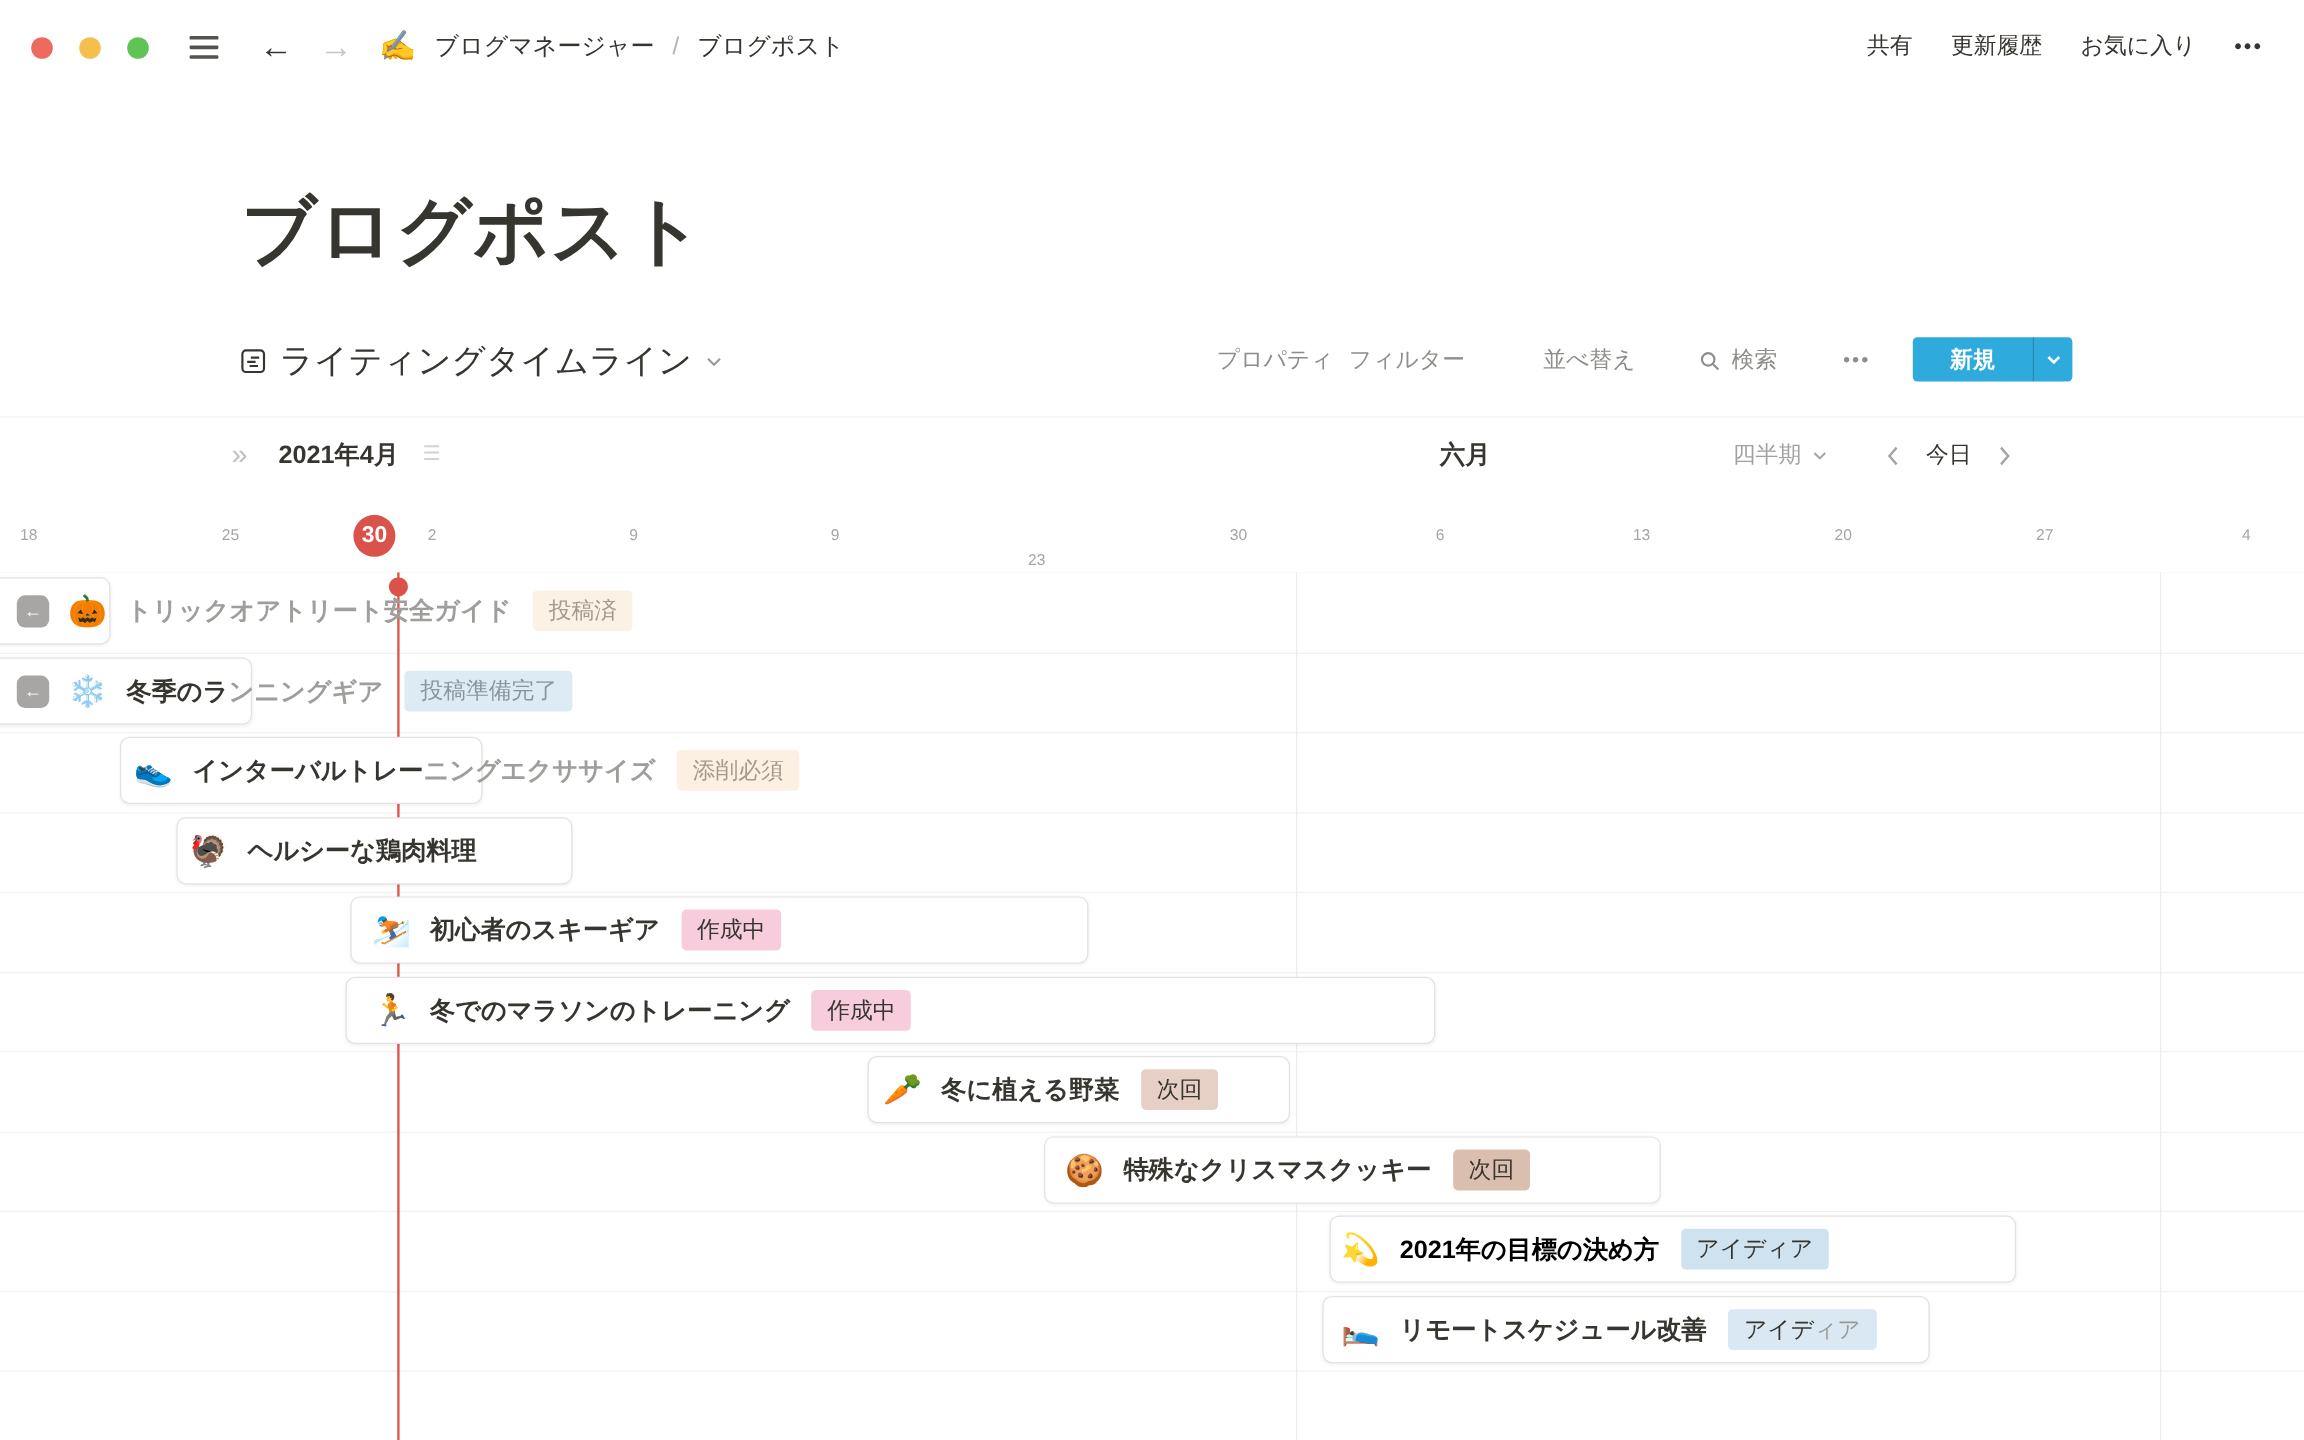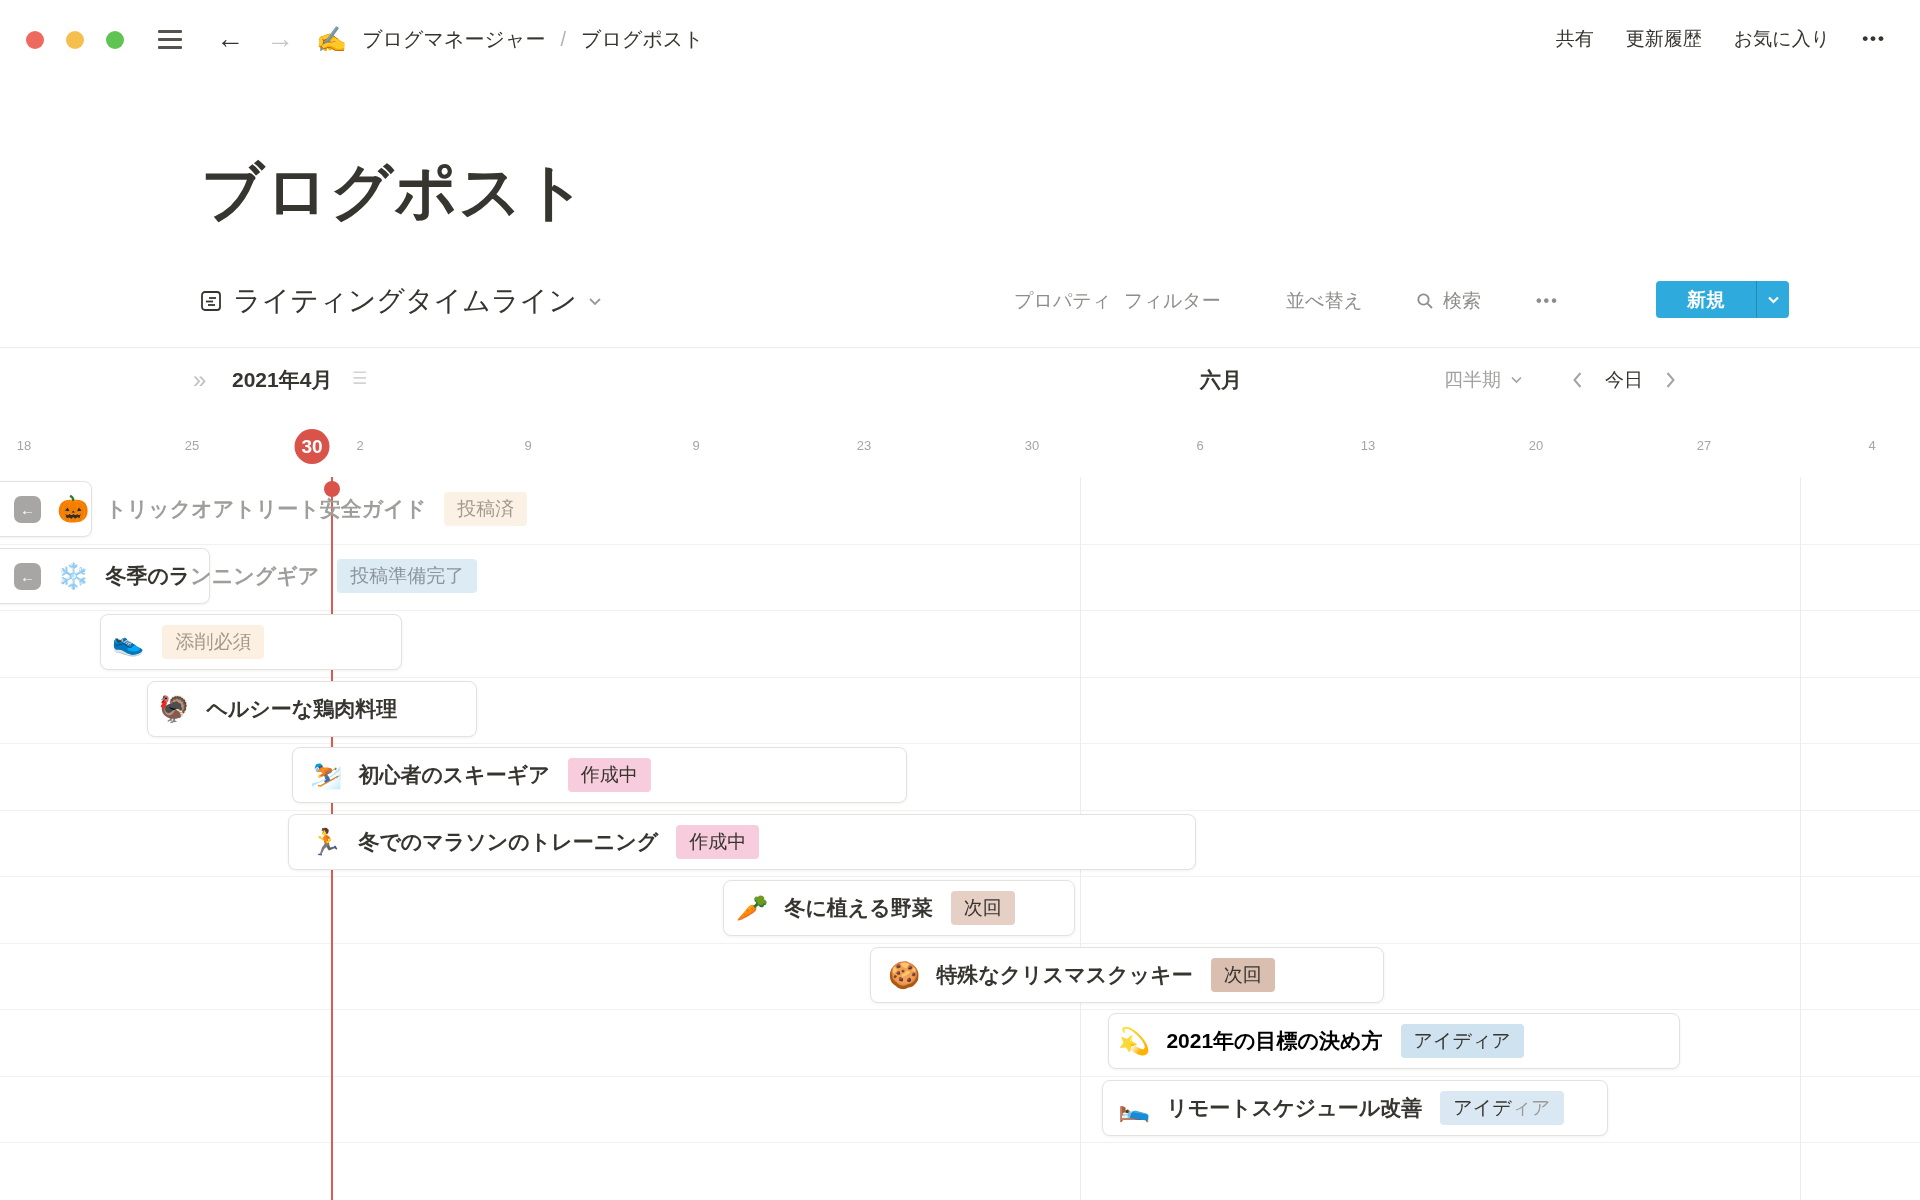--- a/index.html
+++ b/index.html
@@ -26,21 +26,21 @@
   .page-title{position:absolute;left:201px;top:150px;font-size:62px;font-weight:700;letter-spacing:1px;}
 
   
   .viewbar{position:absolute;left:0;top:270px;width:1920px;height:77px;border-bottom:1px solid #efeeec;}
   .view-sel{position:absolute;left:200px;top:12px;display:flex;align-items:center;gap:11px;cursor:pointer;}
   .view-name{font-size:28px;font-weight:400;text-align:center;}
   .vb-item{position:absolute;top:16px;font-size:19px;color:#8e8d8a;line-height:30px;cursor:pointer;}
   .vb-prop{left:1014px;} .vb-filter{left:1124px;} .vb-sort{left:1286px;}
   .vb-search{left:1416px;display:flex;align-items:center;gap:9px;}
   .vb-more{left:1536px;font-size:16px;letter-spacing:2px;font-weight:bold;}
-  .new-btn{position:absolute;left:1656px;top:11px;width:133px;height:37px;background:#2eaadc;border-radius:4px;display:flex;align-items:stretch;color:#fff;cursor:pointer;}
+  .new-btn{position:absolute;left:1594px;top:11px;width:133px;height:37px;background:#2eaadc;border-radius:4px;display:flex;align-items:stretch;color:#fff;cursor:pointer;}
   .new-main{flex:1;display:flex;align-items:center;justify-content:center;font-size:19px;font-weight:700;}
   .new-split{width:1px;background:rgba(0,0,0,0.18);}
   .new-caret{width:32px;display:flex;align-items:center;justify-content:center;}
 
   
   .tl-head{position:absolute;left:0;top:348px;width:1920px;height:129px;border-bottom:1px solid #e9e8e6;background:#fff;}
   .jump-prev{position:absolute;left:193px;top:18px;font-size:24px;color:#c2c1bf;line-height:28px;cursor:pointer;}
   .month-left{position:absolute;left:232px;top:18px;font-size:21px;font-weight:700;line-height:28px;}
   .head-fade-icon{position:absolute;left:352px;top:20px;font-size:17px;color:#7a7977;opacity:.32;}
   .month-center{position:absolute;left:1221px;top:18px;transform:translateX(-50%);font-size:21px;font-weight:700;line-height:28px;}
@@ -169,21 +169,21 @@
           </svg>
       </span>
     </div>
     <div class="date-row" id="date-row">
         <div class="date-tick" style="left: 24px;">18</div>
         <div class="date-tick" style="left: 192px;">25</div>
         <div class="date-today" style="left: 312px;">30</div>
         <div class="date-tick" style="left: 360px;">2</div>
         <div class="date-tick" style="left: 528px;">9</div>
         <div class="date-tick" style="left: 696px;">9</div>
-        <div class="date-tick" style="left: 864px;">23</div>
+        <div class="date-tick" style="left: 864px; margin-top: 21px;">23</div>
         <div class="date-tick" style="left: 1032px;">30</div>
         <div class="date-tick" style="left: 1200px;">6</div>
         <div class="date-tick" style="left: 1368px;">13</div>
         <div class="date-tick" style="left: 1536px;">20</div>
         <div class="date-tick" style="left: 1704px;">27</div>
         <div class="date-tick" style="left: 1872px;">4</div>
       </div>
   </div>
 
   <div class="tl-body" id="tl-body">
@@ -223,20 +223,21 @@
             <span style="color: rgb(139, 149, 157);">投稿準備完了</span>
           </span>
     </div>
   </div>
 
   <div class="tl-row" style="top: 137px;">
     <div class="tl-card" style="left: 100px; width: 302px;"></div>
     <div class="tl-content" style="left: 112px;">
 
       <span class="tl-emoji">👟</span>
+      <span class="title-wrap"><span style="color: rgb(55, 53, 47);">インターバルトレー</span><span style="color: rgb(159, 158, 155);">ニングエクササイズ</span></span>
       <span class="tl-badge" style="background: rgb(251, 240, 226);">
             <span style="color: rgb(164, 153, 140);">添削必須</span>
           </span>
     </div>
   </div>
 
   <div class="tl-row" style="top: 204px;">
     <div class="tl-card" style="left: 147px; width: 330px;"></div>
     <div class="tl-content" style="left: 158px;">
 

